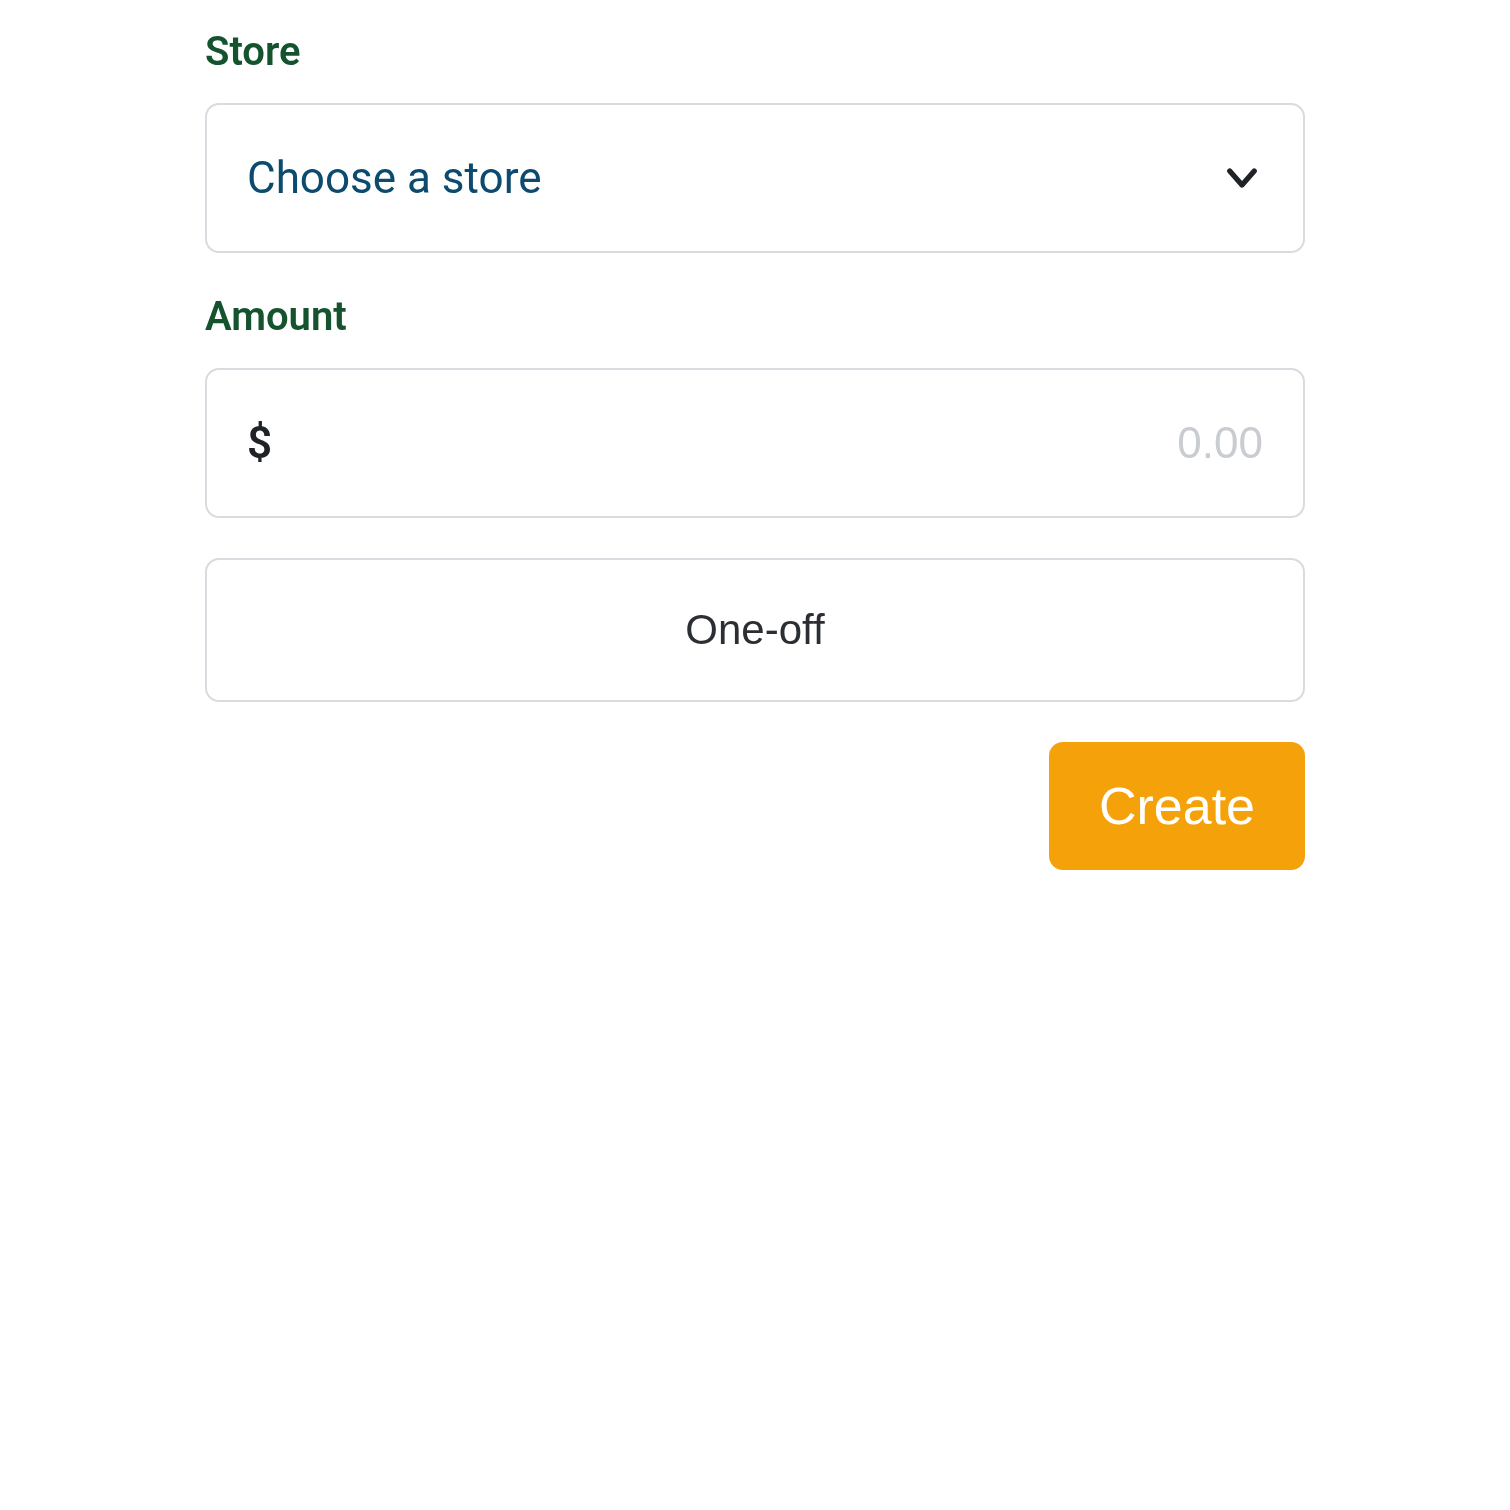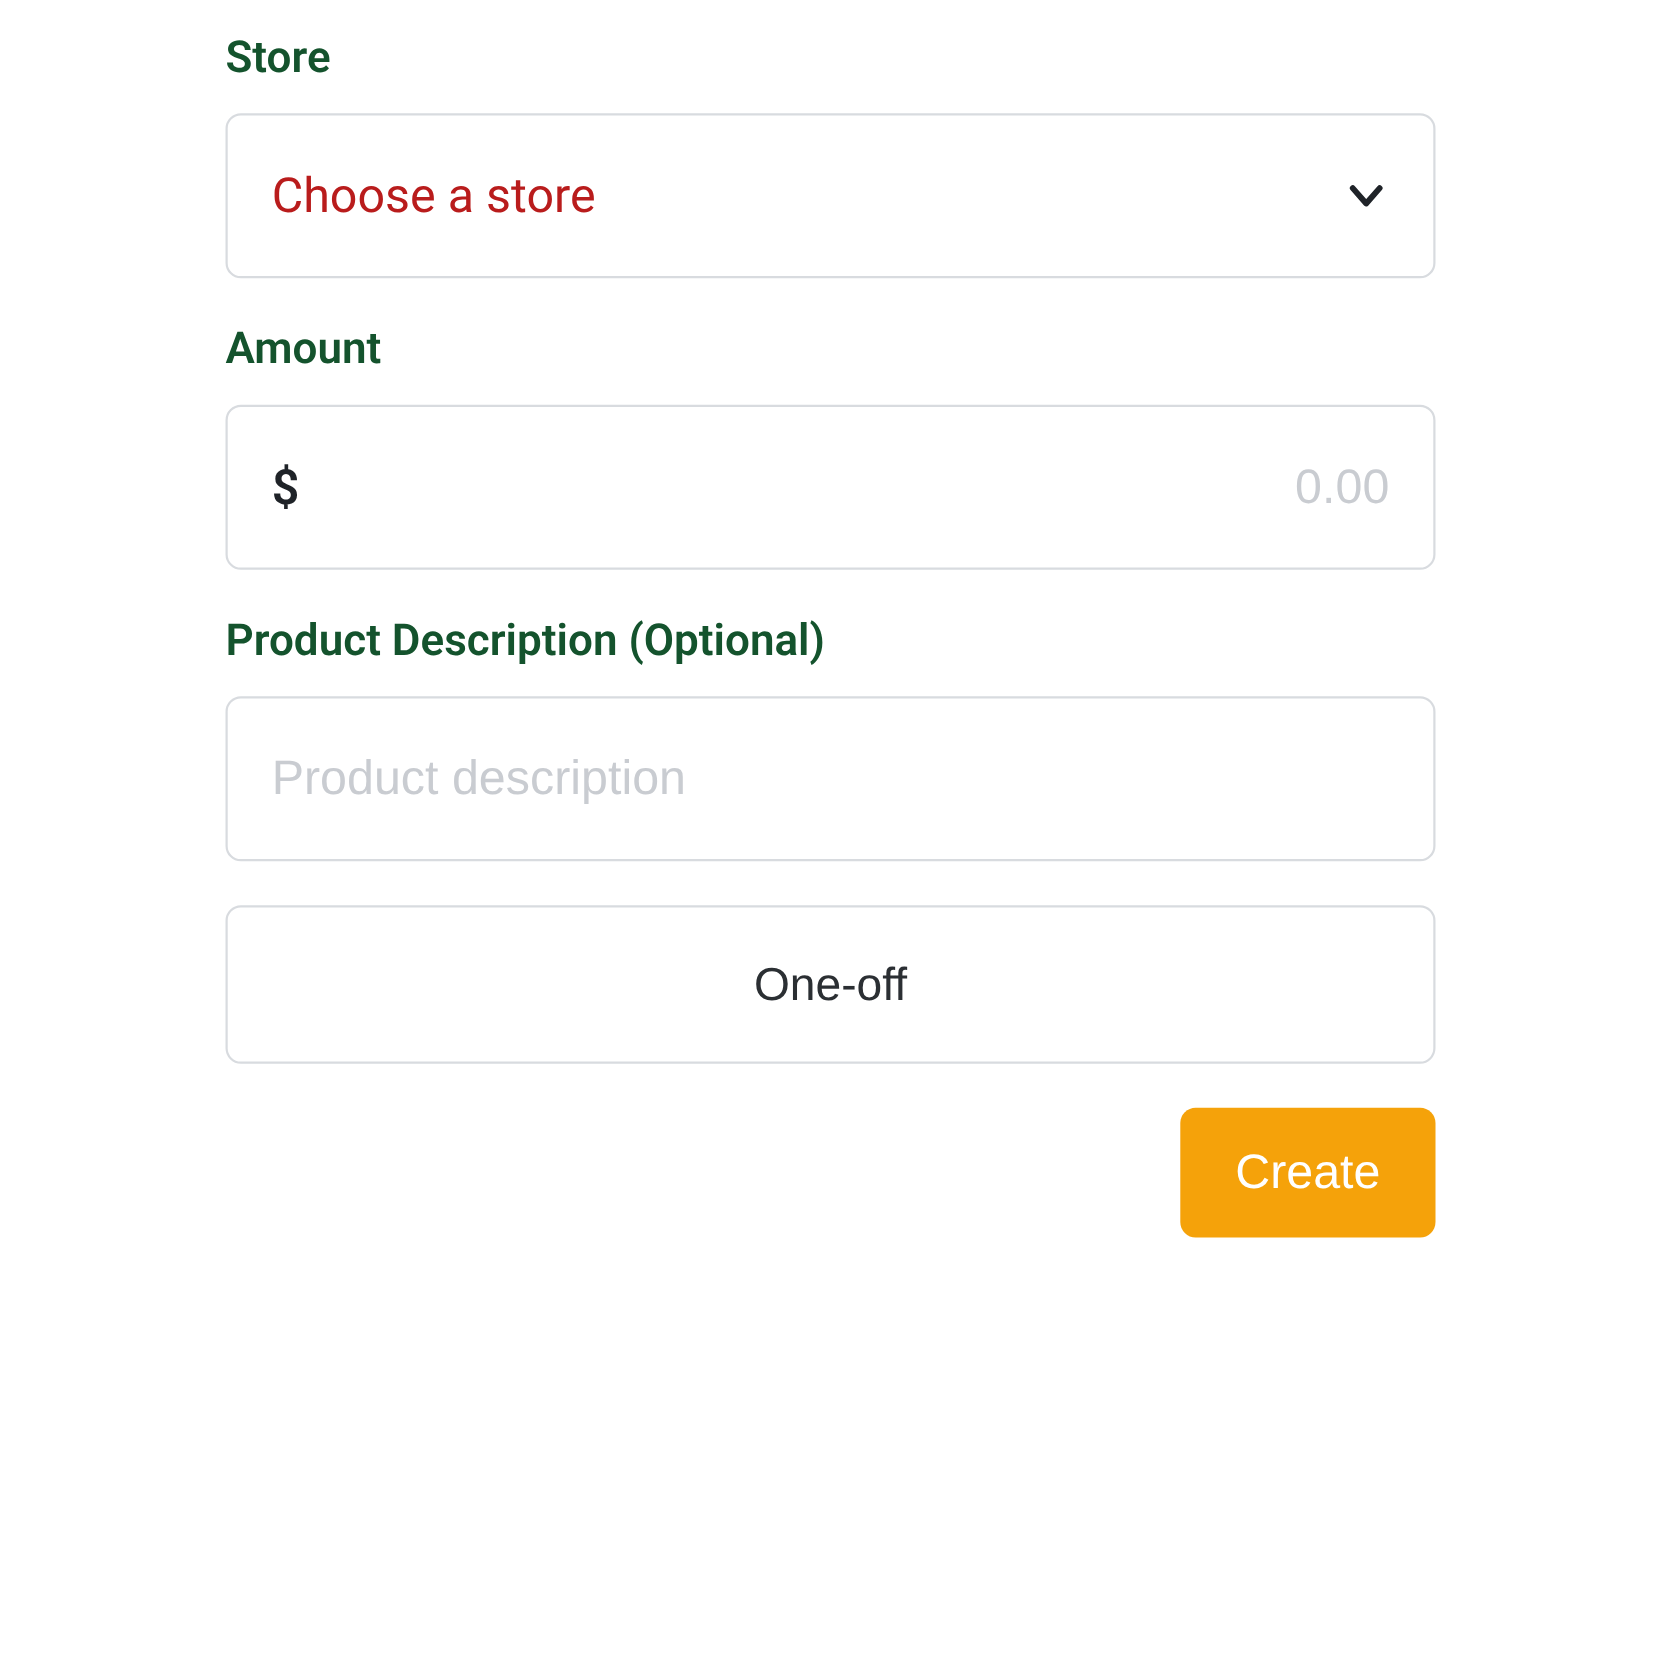--- a/index.html
+++ b/index.html
@@ -36,21 +36,21 @@
     display: flex;
     align-items: center;
   }
   .select-control {
     height: 150px;
     padding: 0 40px;
     justify-content: space-between;
     cursor: pointer;
   }
   .select-placeholder {
-    color: #b91c1c;
+    color: #0c4a6e;
     font-size: 44px;
   }
   .chevron-wrap {
     display: flex;
     align-items: center;
     justify-content: center;
   }
   .chevron-wrap svg { width: 42px; height: 42px; }
   .amount-control {
     height: 150px;
@@ -105,21 +105,21 @@
     justify-content: center;
   }
   .footer {
     margin-top: 40px;
     display: flex;
     justify-content: flex-end;
   }
   .create-btn {
     background: #f5a20a;
     color: #fff;
-    font-size: 44px;
+    font-size: 52px;
     font-weight: 500;
     border: none;
     border-radius: 14px;
     padding: 34px 50px;
     cursor: pointer;
   }
 </style>
 </head>
 <body>
 
@@ -138,26 +138,20 @@
   </div>
 
   <div class="field-group">
     <label class="label">Amount</label>
     <div class="control amount-control">
       <span class="currency">$</span>
       <input class="amount-input" type="text" placeholder="0.00" style="">
     </div>
   </div>
 
-  <div class="field-group">
-    <label class="label">Product Description (Optional)</label>
-    <div class="control desc-control">
-      <input class="desc-input" type="text" placeholder="Product description" style="">
-    </div>
-  </div>
 
   <div class="field-group" style="margin-bottom:0;">
     <div class="pt-row">
       <button class="pt-button" type="button">One-off</button>
     </div>
   </div>
 
   <div class="footer">
     <button class="create-btn" type="button">Create</button>
   </div>

